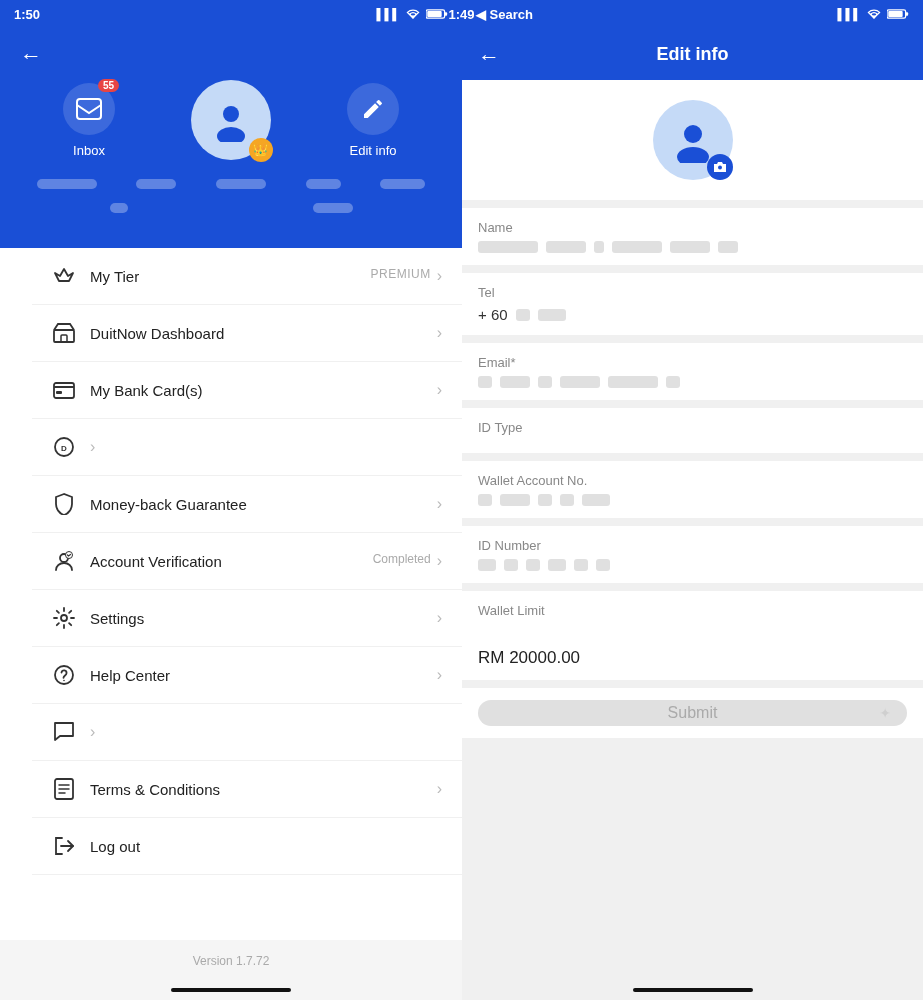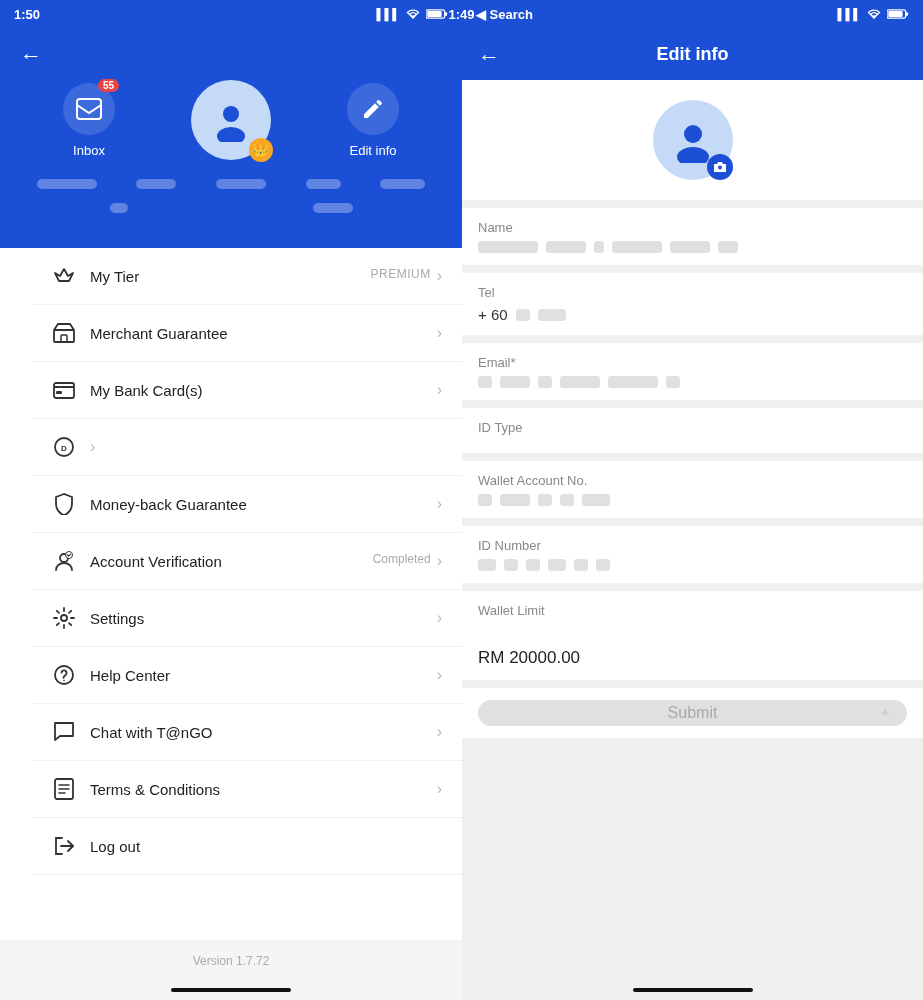--- a/index.html
+++ b/index.html
@@ -476,21 +476,21 @@
     </div>
 
     <div class="menu-item">
       <div class="menu-icon">
         <svg width="22" height="20" viewBox="0 0 22 20" fill="none">
           <rect x="1" y="7" width="20" height="12" rx="1" stroke="#333" stroke-width="1.8"></rect>
           <path d="M1 7l4-6h12l4 6" stroke="#333" stroke-width="1.8"></path>
           <rect x="8" y="12" width="6" height="7" rx="1" stroke="#333" stroke-width="1.5"></rect>
         </svg>
       </div>
-      <span class="menu-label">Merchant Guarantee</span>
+      <span class="menu-label">DuitNow Dashboard</span>
       <div class="menu-right">
         <span class="chevron">›</span>
       </div>
     </div>
 
     <div class="menu-item">
       <div class="menu-icon">
         <svg width="22" height="17" viewBox="0 0 22 17" fill="none">
           <rect x="1" y="1" width="20" height="15" rx="2" stroke="#333" stroke-width="1.8"></rect>
           <path d="M1 5h20" stroke="#333" stroke-width="2"></path>
@@ -569,21 +569,20 @@
         <span class="chevron">›</span>
       </div>
     </div>
 
     <div class="menu-item">
       <div class="menu-icon">
         <svg width="22" height="22" viewBox="0 0 22 22" fill="none">
           <path d="M2 2h18v13H7l-5 4V2z" stroke="#333" stroke-width="1.8" stroke-linejoin="round"></path>
         </svg>
       </div>
-      <span class="menu-label">Chat with T@nGO</span>
       <div class="menu-right">
         <span class="chevron">›</span>
       </div>
     </div>
 
     <div class="menu-item">
       <div class="menu-icon">
         <svg width="20" height="22" viewBox="0 0 20 22" fill="none">
           <rect x="1" y="1" width="18" height="20" rx="2" stroke="#333" stroke-width="1.8"></rect>
           <path d="M5 7h10M5 11h10M5 15h6" stroke="#333" stroke-width="1.5" stroke-linecap="round"></path>

